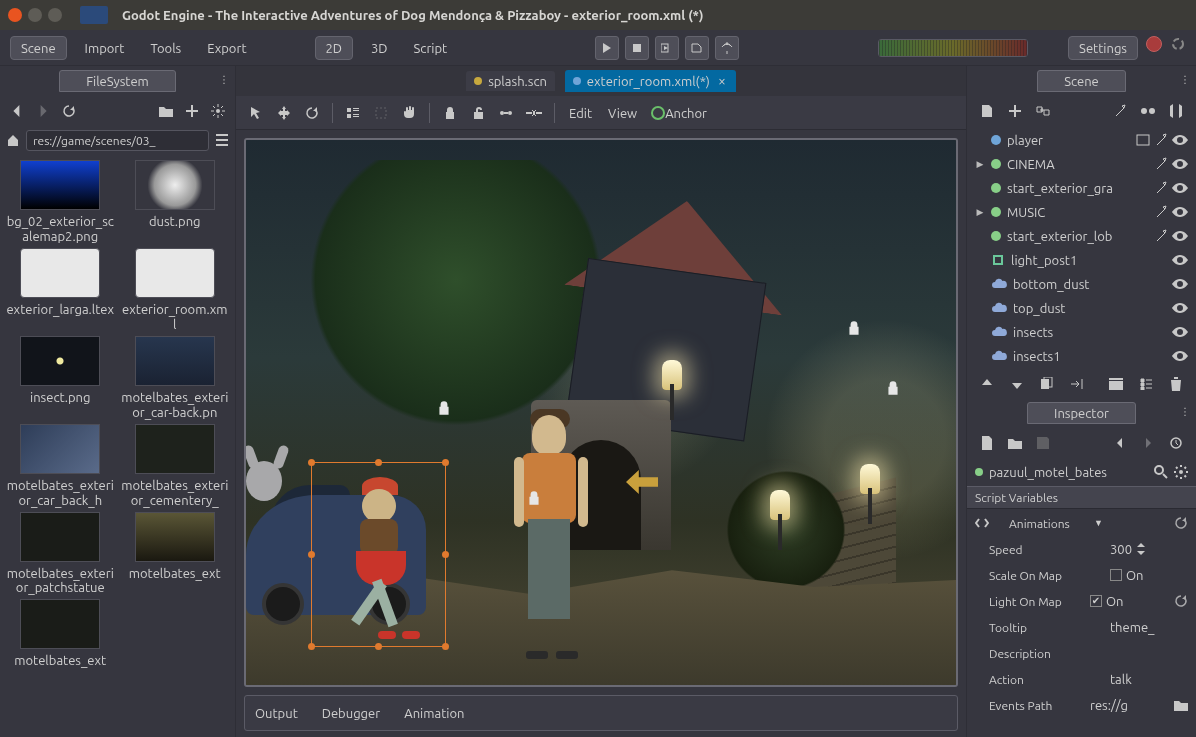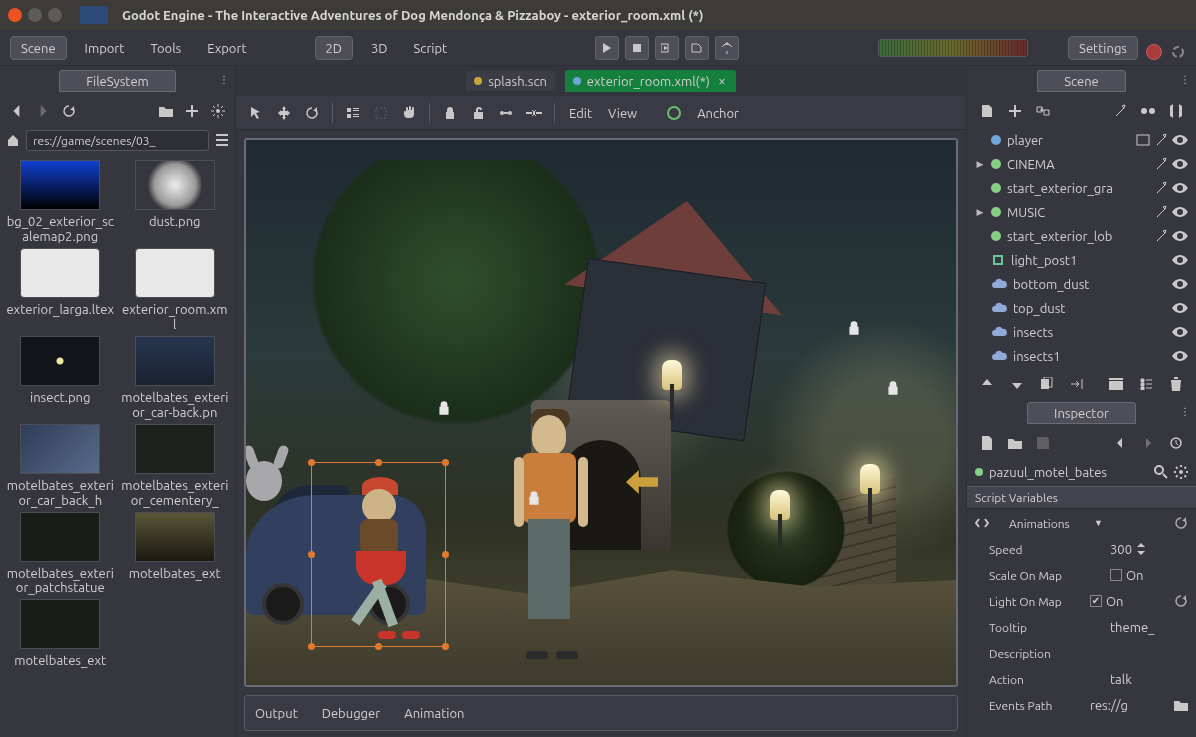--- a/index.html
+++ b/index.html
@@ -19,21 +19,21 @@
 .topbar { height:36px; display:flex; align-items:center; padding:0 10px; gap:10px; background:#36363f; border-bottom:1px solid #2e2e36; }
 .btn { background:#4e4e58; border:1px solid #64646e; border-radius:4px; padding:4px 10px; color:#d0d0d0; cursor:pointer; }
 .btn-flat { background:transparent; border:none; padding:4px 8px; cursor:pointer; }
 .spacer { flex:1; }
 .iconbar { display:flex; gap:6px; }
 .iconbtn { width:24px; height:24px; background:#4e4e58; border:1px solid #64646e; border-radius:3px; display:flex; align-items:center; justify-content:center; cursor:pointer; }
 .iconbtn svg, .icon svg { fill:#c8c8c8; }
 .vu-meter { width:150px; height:18px; background:#1e1e24; border:1px solid #595964; border-radius:3px;
   background-image: linear-gradient(90deg, #3a6a3a 0%, #6a6a2a 50%, #6a2a2a 100%); background-size:100% 100%; position:relative; }
 .vu-meter::after { content:''; position:absolute; inset:0; background:repeating-linear-gradient(90deg,rgba(30,30,36,0.35) 0 1px,transparent 1px 3px); }
-.settings-grp { display:flex; align-items:flex-end; gap:8px; }
+.settings-grp { display:flex; align-items:flex-start; gap:8px; }
 .warn-dot { width:16px; height:16px; border-radius:8px; background:#a93c3c; border:1px solid #c06060; display:inline-block; }
 .spinner { width:16px; height:16px; }
 
 .content { flex:1; display:flex; }
 .panel { display:flex; flex-direction:column; background:#36363f; }
 .panel-left { width:236px; border-right:1px solid #2e2e36; }
 .panel-center { flex:1; }
 .panel-right { width:230px; border-left:1px solid #2e2e36; }
 
 .dock-tab { height:30px; display:flex; align-items:center; justify-content:center; position:relative; }
@@ -47,31 +47,31 @@
 .fs-path { height:28px; display:flex; align-items:center; padding:0 6px; gap:6px; }
 .fs-path input { flex:1; background:#2e2e36; border:1px solid #55555f; border-radius:3px; padding:3px 6px; color:#cfcfcf; font-size:12px; }
 .fs-grid { flex:1; padding:6px; display:grid; grid-template-columns:1fr 1fr; gap:4px 6px; overflow:hidden; align-content:start; }
 .fs-item { text-align:center; font-size:11px; line-height:1.15; }
 .fs-thumb { width:80px; height:50px; margin:0 auto 4px; background:#2b2b34; border:1px solid #4d4d56; position:relative; }
 .fs-label { word-break:break-all; color:#d0d0d0; }
 
 
 .scene-tabs { height:30px; display:flex; align-items:center; gap:10px; padding:0 8px; background:#34343c; }
 .scene-tab { display:flex; align-items:center; gap:6px; padding:3px 8px; border-radius:3px 3px 0 0; background:#3c3c46; cursor:pointer; }
-.scene-tab.active { background:#15803d; }
+.scene-tab.active { background:#0369a1; }
 .scene-tab .dot { width:8px; height:8px; border-radius:4px; }
 .dot-yellow { background:#c7a83e; }
 .dot-blue { background:#6fa5d8; }
 .closex { color:#ccc; padding:0 2px; font-size:14px; cursor:pointer; }
 
 .vp-toolbar { height:34px; display:flex; align-items:center; gap:4px; padding:0 8px; background:#3a3a44; border-bottom:1px solid #2c2c34; }
 .sep { width:1px; height:20px; background:#5c5c66; margin:0 4px; }
 .tool { width:24px; height:24px; display:flex; align-items:center; justify-content:center; cursor:pointer; border-radius:3px; }
 .tool.text { width:auto; padding:0 6px; }
-.anchor { margin-left:20px; display:flex; align-items:center; gap:16px; }
+.anchor { margin-left:4px; display:flex; align-items:center; gap:0; }
 .anchor-icon { width:14px; height:14px; border-radius:7px; border:2px solid #6abf6a; display:inline-block; }
 
 .viewport { flex:1; margin:8px; border:2px solid #6a6a74; border-radius:3px; background:#3a4530; position:relative; overflow:hidden; }
 .scene-bg { position:absolute; inset:0; background:
   radial-gradient(circle at 90% 55%, rgba(255,240,180,0.15) 0 60px, transparent 120px),
   radial-gradient(circle at 55% 45%, rgba(255,240,180,0.10) 0 50px, transparent 100px),
   linear-gradient(180deg,#1f2a32 0%,#2b3a3a 40%,#2e3224 70%,#4f4a36 100%); }
 .ground { position:absolute; left:0; right:0; bottom:0; height:140px;
   background: linear-gradient(180deg,#5e563f 0%,#3d3a2c 100%);
   clip-path: polygon(0 30%,20% 20%,40% 35%,60% 18%,80% 30%,100% 25%,100% 100%,0 100%); }

